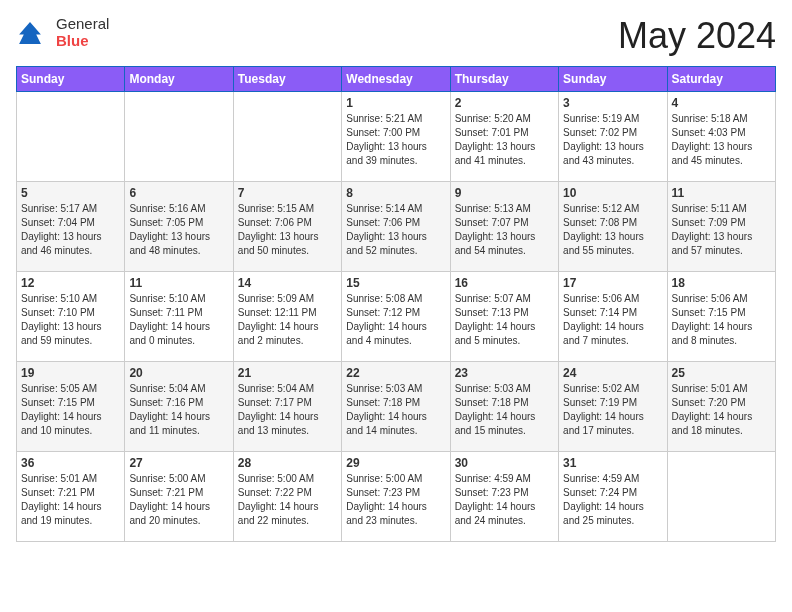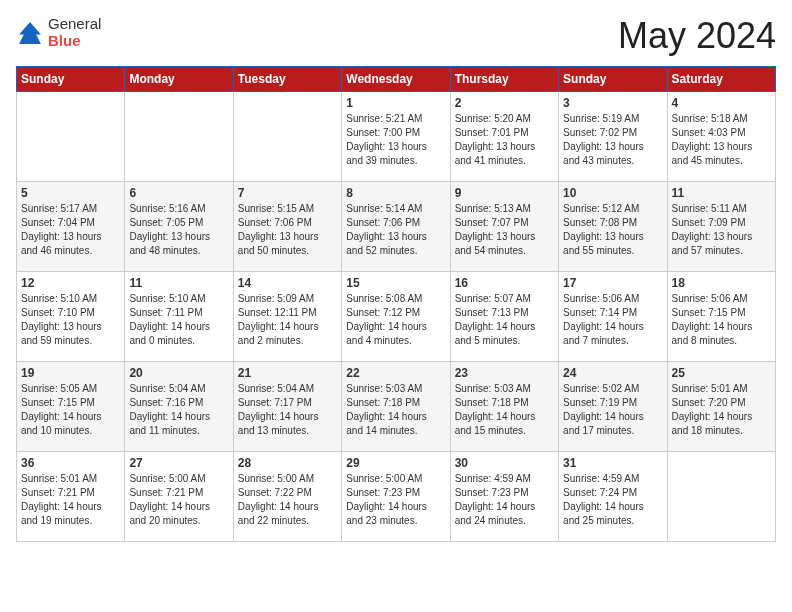--- a/index.html
+++ b/index.html
@@ -12,21 +12,21 @@
     }
     .header-area {
       display: flex;
       justify-content: space-between;
       align-items: flex-start;
       margin-bottom: 10px;
     }
     .logo {
       display: flex;
       align-items: center;
-      gap: 4px;
+      gap: 12px;
     }
     .logo-text {
       display: flex;
       flex-direction: column;
       line-height: 1.1;
     }
     .logo-general {
       font-size: 15px;
       color: #333;
       font-weight: normal;
@@ -52,21 +52,21 @@
     .subtitle {
       font-size: 18px;
       color: #444;
     }
     table {
       width: 100%;
       border-collapse: collapse;
       table-layout: fixed;
     }
     thead tr th {
-      background: #b91c1c;
+      background: #8b5cf6;
       color: #fff;
       font-size: 12px;
       font-weight: bold;
       padding: 5px 4px;
       text-align: left;
       border: 1px solid #1565C0;
     }
     tbody tr td {
       vertical-align: top;
       border: 1px solid #ccc;

